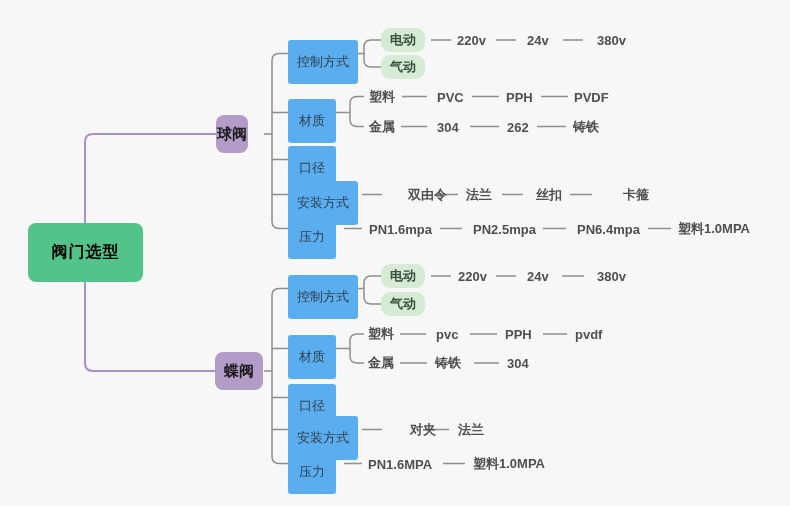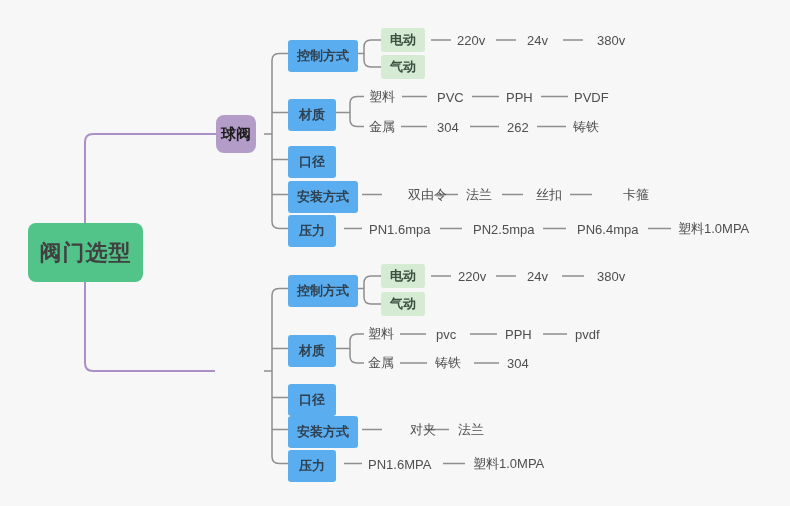--- a/index.html
+++ b/index.html
@@ -17,42 +17,42 @@
   .node{
     position:absolute;
     display:flex;align-items:center;justify-content:center;
     box-sizing:border-box;
     white-space:nowrap;
     cursor:default;
   }
   .root{
     background:var(--root-bg,#52c48a);
     border-radius:8px;
-    font-size:22px;font-weight:bold;color:#404040;
+    font-size:16px;font-weight:bold;color:#000000;
     letter-spacing:1px;
   }
   .branch{
     background:var(--branch-bg,#b49cc9);
     border-radius:8px;
     font-size:15px;font-weight:bold;color:#1c1c1c;
   }
   .topic{
     background:var(--topic-bg,#5aaef0);
-    border-radius:3px;height:32px;
-    font-size:13px;font-weight:bold;color:#2f4050;
+    border-radius:3px;height:44px;
+    font-size:13px;font-weight:normal;color:#2f4050;
   }
   .leafbox{
     background:var(--leaf-bg,#d5ebd3);
-    border-radius:3px;height:24px;
+    border-radius:9px;height:24px;
     font-size:13px;font-weight:bold;color:#3c5040;
   }
   .tnode{
     position:absolute;
     transform:translateY(-50%);
-    font-size:13px;font-weight:normal;
+    font-size:13px;font-weight:bold;
     color:var(--text-node,#4f4f4f);
     white-space:nowrap;
     cursor:default;
   }
 </style>
 </head>
 <body>
 
 <div class="canvas">
 
@@ -98,21 +98,22 @@
       <path d="M431 276H451M496 276H516M562 276H584
                M400 334H426M470 334H497M543 334H567
                M400 363H427M474 363H499
                M362 429.5H382M427 429.5H449
                M344 463.5H362M443 463.5H465"></path>
     </g>
   </svg>
 
   <div class="node root" style="left:28px;top:223px;width:115px;height:59px">阀门选型</div>
 
-  <div class="node branch" style="left:216px;top:115px;width:40px;height:38px">球阀</div>
+  <div class="node branch" style="left:216px;top:115px;width:32px;height:38px">球阀</div>
+  <div class="node branch" style="left:215px;top:352px;width:48px;height:38px">蝶阀</div>
 
   <div class="node topic" style="left:288px;top:40px;width:70px">控制方式</div>
   <div class="node topic" style="left:288px;top:99px;width:48px">材质</div>
   <div class="node topic" style="left:288px;top:146px;width:48px">口径</div>
   <div class="node topic" style="left:288px;top:181px;width:70px">安装方式</div>
   <div class="node topic" style="left:288px;top:215px;width:48px">压力</div>
 
   <div class="node leafbox" style="left:381px;top:28px;width:44px">电动</div>
   <div class="node leafbox" style="left:381px;top:55px;width:44px">气动</div>
   <div class="tnode" style="left:457px;top:40px">220v</div>

